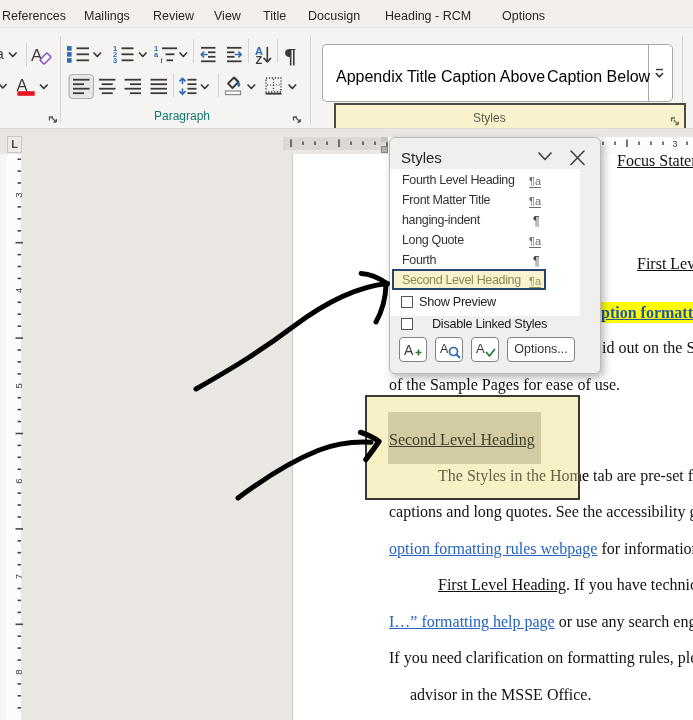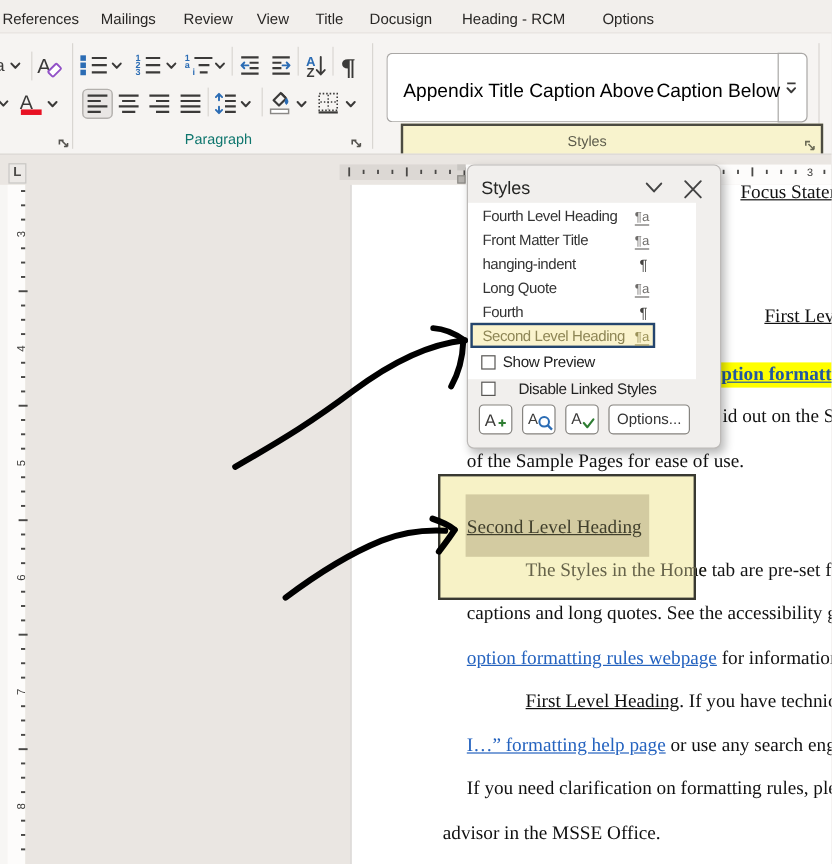--- a/index.html
+++ b/index.html
@@ -288,21 +288,21 @@
   <div id="annbox" class="abs"></div>
   <div id="selblock" class="abs"></div>
   <div class="serif u" style="left:389px;top:431px;color:#403f2c">Second Level Heading</div>
   <div class="serif" style="left:438px;top:467px;color:#66634a;clip-path:inset(-5px 113px -5px -5px)">The Styles in the Home tab are pre-set fo</div>
   <div class="serif" style="left:438px;top:467px;color:#141414;clip-path:inset(-5px -260px -5px 142px)">The Styles in the Home tab are pre-set fo</div>
   <div class="serif" style="left:389px;top:503px">captions and long quotes. See the accessibility gui</div>
   <div class="serif" style="left:389px;top:540px"><span class="lnk">option formatting rules webpage</span> for information</div>
   <div class="serif" style="left:438px;top:576px"><span class="u">First Level Heading</span>. If you have technical</div>
   <div class="serif" style="left:389px;top:613px"><span class="lnk">I…” formatting help page</span> or use any search engine</div>
   <div class="serif" style="left:389px;top:649px">If you need clarification on formatting rules, please</div>
-  <div class="serif" style="left:369px;top:686px">advisor in the MSSE Office.</div>
+  <div class="serif" style="left:410px;top:686px">advisor in the MSSE Office.</div>
 </div>
 
 <div id="panel" class="abs">
   <div class="title">Styles</div>
   <svg width="210" height="235" style="position:absolute;left:0;top:0">
     <path d="M149 15 l6 6.5 l6 -6.5" stroke="#444" stroke-width="1.7" fill="none" stroke-linecap="round" stroke-linejoin="round"></path>
     <path d="M181 13 l13 13.5 m0 -13.5 l-13 13.5" stroke="#444" stroke-width="1.6" fill="none" stroke-linecap="round"></path>
   </svg>
   <div id="plist">
     <div class="pitem" style="top:4px">Fourth Level Heading</div>

